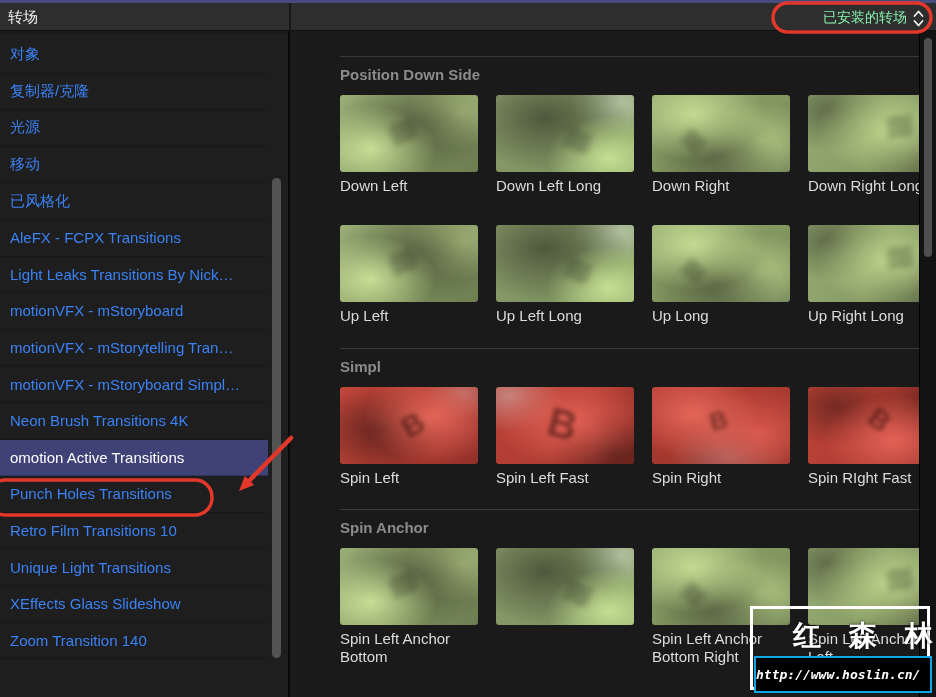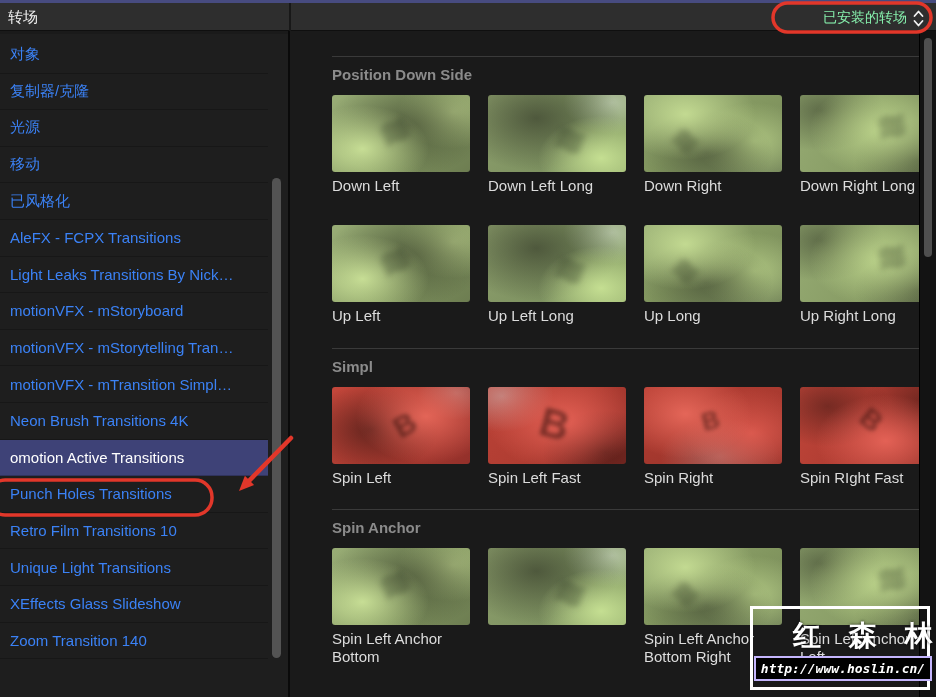--- a/index.html
+++ b/index.html
@@ -25,21 +25,21 @@
   .side-item { height:36.6px; display:flex; align-items:center; padding-left:10px;
                border-bottom:1px solid rgba(0,0,0,0.22); cursor:default; }
   .side-item span { font-size:15px; color:#3b82f6; white-space:nowrap; overflow:hidden; }
   .side-item.selected { background:#3e4277; }
   .side-item.selected span { color:#ffffff; }
   #side-scroll-thumb { position:absolute; left:272px; top:144px; width:9px; height:480px;
                        background:#535353; border-radius:5px; }
   #main-vline { position:absolute; left:288px; top:31px; width:2px; height:666px; background:#0a0a0a; }
 
   
-  #main { position:absolute; left:298px; top:34px; width:629px; height:663px;
+  #main { position:absolute; left:306px; top:34px; width:629px; height:663px;
           background:#1a1a1a; padding-left:34px; overflow:hidden; }
   .divider { width:606px; height:1px; background:#3a3a3a; margin-top:22px; }
   .section-title { font-size:15px; font-weight:bold; color:#8b8b8b; margin:9px 0 12px 0; }
   .grid { display:grid; grid-template-columns:repeat(4,138px); column-gap:18px; row-gap:30px; width:606px; }
   .cell { width:138px; }
   .cell-label { margin-top:5px; font-size:15px; color:#dcdcdc; line-height:1.22; }
   .thumb { position:relative; width:138px; height:77px; border-radius:3px; overflow:hidden; }
   .thumb::after { position:absolute; filter:blur(2px); }
 
   
@@ -105,23 +105,23 @@
   
   #annotations { position:absolute; left:0; top:0; width:936px; height:697px;
                  pointer-events:none; z-index:50; }
 
   
   #watermark { position:absolute; left:750px; top:606px; width:180px; height:84px;
                border:3px solid #ffffff; z-index:60; pointer-events:none; }
   #watermark .wm-name { position:absolute; left:40px; top:8px; font-size:28px; font-weight:bold;
                color:#ffffff; letter-spacing:10px; white-space:nowrap;
                text-shadow:0 0 3px rgba(0,0,0,.8); }
-  #watermark .wm-urlbox { position:absolute; left:1px; top:47px; width:178px; height:25px;
-               background:#000000; border:2px solid #c4b5fd; display:flex;
-               align-items:center; justify-content:center; }
+  #watermark .wm-urlbox { position:absolute; left:1px; top:47px; width:178px; height:37px;
+               background:#000000; border:2px solid #0ea5e9; display:flex;
+               align-items:center; justify-content:flex-start; }
   #watermark .wm-url { font-family:"DejaVu Sans Mono", monospace; font-style:italic;
                font-weight:bold; font-size:13px; color:#ffffff; white-space:nowrap; }
 </style>
 </head>
 <body>
 
 <div id="stage">
 
   <div id="topbar">
     <div class="bar-title">转场</div>
@@ -158,21 +158,21 @@
         <div class="side-item">
           <span>Light Leaks Transitions By Nick…</span>
         </div>
         <div class="side-item">
           <span>motionVFX - mStoryboard</span>
         </div>
         <div class="side-item">
           <span>motionVFX - mStorytelling Tran…</span>
         </div>
         <div class="side-item">
-          <span>motionVFX - mTransition Simpl…</span>
+          <span>motionVFX - mStoryboard Simpl…</span>
         </div>
         <div class="side-item">
           <span>Neon Brush Transitions 4K</span>
         </div>
         <div class="side-item selected">
           <span>omotion Active Transitions</span>
         </div>
         <div class="side-item">
           <span>Punch Holes Transitions</span>
         </div>

